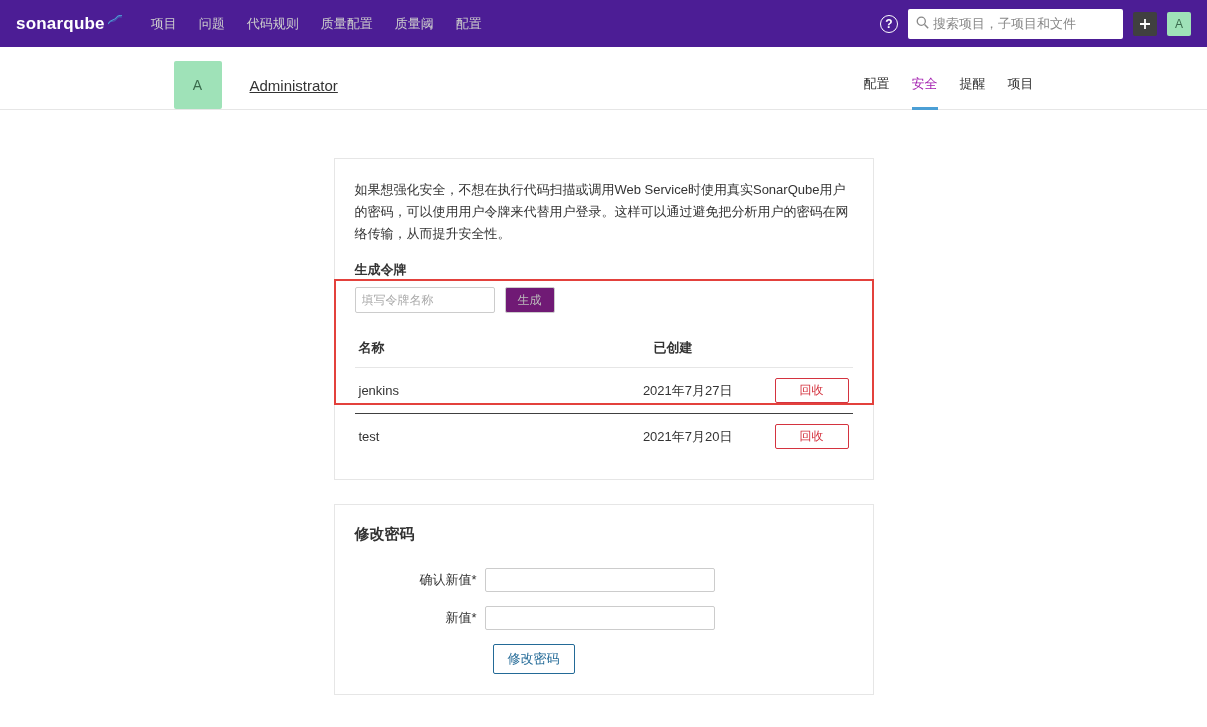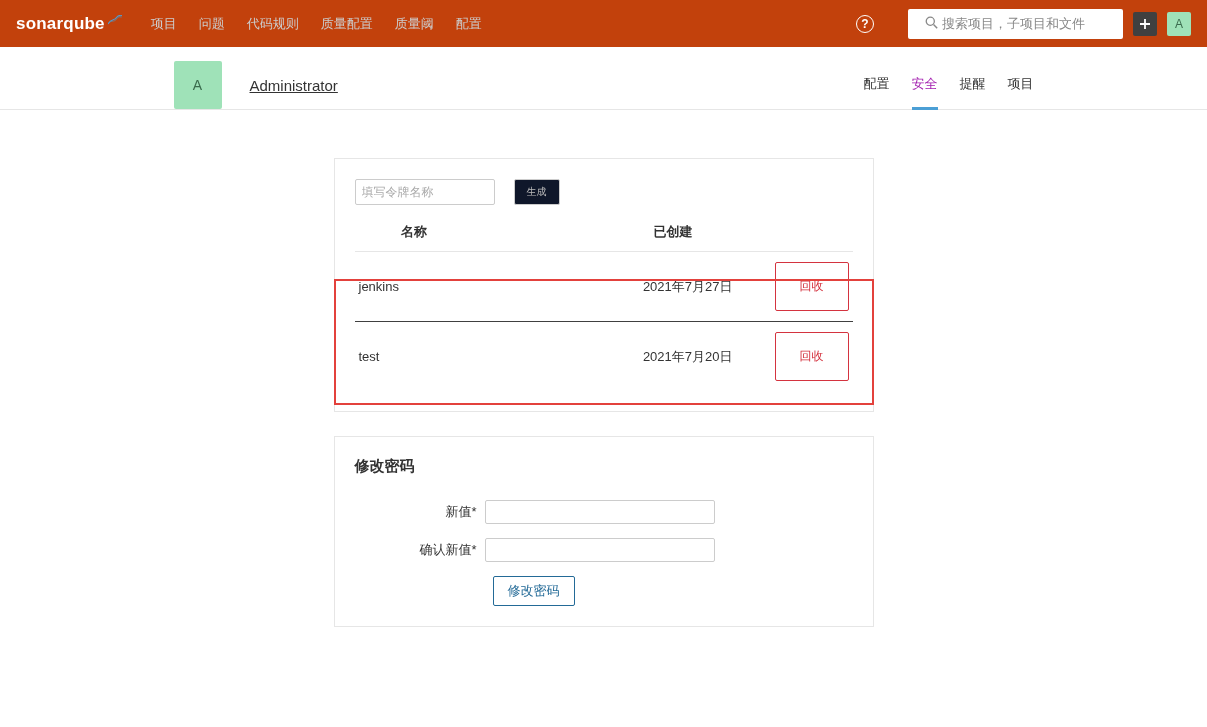--- a/index.html
+++ b/index.html
@@ -1,28 +1,28 @@
 <!DOCTYPE html>
 <html><head>
 <meta charset="utf-8">
 <style>
   * { box-sizing: border-box; margin: 0; padding: 0; }
   body { font-family: -apple-system, BlinkMacSystemFont, "Segoe UI", Helvetica, Arial, sans-serif; font-size: 13px; color: #333; background: #fff; }
 
   
-  .navbar { background: #c2410c; height: 47px; display: flex; align-items: center; padding: 0 16px; color: #ccc; }
+  .navbar { background: #4c1d95; height: 47px; display: flex; align-items: center; padding: 0 16px; color: #ccc; }
   .navbar-left { display: flex; align-items: center; gap: 0; }
   .logo { display: flex; align-items: baseline; font-size: 17px; color: #fff; margin-right: 18px; letter-spacing: 0.2px; }
   .logo .bold { font-weight: 600; color: #fff; }
   .logo .light { font-weight: 700; color: #fff; }
   .logo-wave { margin-left: 3px; position: relative; top: -4px; }
   .nav-item { color: #ccc; font-size: 13px; padding: 0 11px; cursor: pointer; }
   .navbar-right { margin-left: auto; display: flex; align-items: center; gap: 10px; }
   .help-icon { width: 18px; height: 18px; border: 1.8px solid #fff; border-radius: 50%; color: #fff; display: flex; align-items: center; justify-content: center; font-size: 12px; font-weight: 700; cursor: pointer; }
-  .search-box { background: #fff; border-radius: 2px; height: 30px; width: 215px; display: flex; align-items: center; padding: 0 17px; margin-left: 24px; }
+  .search-box { background: #fff; border-radius: 2px; height: 30px; width: 215px; display: flex; align-items: center; padding: 0 8px; }
   .search-box input { border: none; outline: none; font-size: 13px; width: 100%; color: #333; }
   .search-box input::placeholder { color: #888; }
   .search-icon { color: #888; margin-right: 4px; }
   .plus-btn { width: 24px; height: 24px; background: #404040; color: #fff; display: flex; align-items: center; justify-content: center; border-radius: 2px; cursor: pointer; font-size: 18px; line-height: 1; }
   .avatar-small { width: 24px; height: 24px; background: #9fe2b8; color: #3a6b4d; display: flex; align-items: center; justify-content: center; border-radius: 2px; font-size: 12px; font-weight: 500; }
 
   
   .secondary { border-bottom: 1px solid #e6e6e6; }
   .secondary-inner { max-width: 860px; margin: 0 auto; padding: 14px 0 0 0; display: flex; align-items: center; }
   .avatar-big { width: 48px; height: 48px; background: #9fe2b8; color: #3a6b4d; display: flex; align-items: center; justify-content: center; font-size: 14px; font-weight: 500; border-radius: 2px; }
@@ -33,33 +33,33 @@
 
   
   .container { max-width: 540px; margin: 48px auto 0 auto; }
   .panel { border: 1px solid #e6e6e6; background: #fff; padding: 20px; margin-bottom: 24px; position: relative; }
   .panel h2 { font-size: 15px; font-weight: 600; margin-bottom: 14px; }
   .panel p { font-size: 13px; line-height: 1.7; color: #333; margin-bottom: 16px; }
 
   .red-box { position: absolute; border: 2px solid #e3413c; left: -1px; right: -1px; top: 120px; height: 126px; pointer-events: none; }
 
   .token-gen-label { font-size: 13px; font-weight: 600; margin-bottom: 8px; }
-  .token-input-row { display: flex; gap: 19px; margin-bottom: 8px; }
+  .token-input-row { display: flex; gap: 10px; margin-bottom: 16px; }
   .token-input-row input { border: 1px solid #ccc; height: 26px; padding: 0 6px; font-size: 12px; width: 140px; border-radius: 2px; }
   .token-input-row input::placeholder { color: #aaa; }
-  .token-input-row button { border: 1px solid #ccc; background: #0f172a; color: #bbb; height: 26px; padding: 0 12px; font-size: 10px; border-radius: 2px; cursor: not-allowed; }
+  .token-input-row button { border: 1px solid #ccc; background: #701a75; color: #bbb; height: 26px; padding: 0 12px; font-size: 12px; border-radius: 2px; cursor: not-allowed; }
 
   table.tokens { width: 100%; border-collapse: collapse; }
-  table.tokens th { text-align: center; font-size: 13px; font-weight: 600; padding: 10px 4px 10px 4px; border-bottom: 1px solid #e6e6e6; }
+  table.tokens th { text-align: left; font-size: 13px; font-weight: 600; padding: 10px 4px 10px 4px; border-bottom: 1px solid #e6e6e6; }
   table.tokens th.created { text-align: right; padding-right: 60px; }
   table.tokens td { font-size: 13px; padding: 10px 4px; border-bottom: 1px solid #404040; vertical-align: middle; }
   table.tokens tr:last-child td { border-bottom: none; }
   table.tokens td.created { text-align: right; padding-right: 20px; white-space: nowrap; }
   table.tokens td.action { text-align: right; width: 100px; }
-  .revoke-btn { border: 1px solid #d4333f; color: #d4333f; background: #fff; font-size: 12px; padding: 15px 24px; cursor: pointer; border-radius: 2px; }
+  .revoke-btn { border: 1px solid #d4333f; color: #d4333f; background: #fff; font-size: 12px; padding: 3px 24px; cursor: pointer; border-radius: 2px; }
 
   
   .form-row { display: flex; align-items: center; margin-bottom: 14px; }
   .form-row label { width: 130px; text-align: right; font-size: 13px; padding-right: 8px; }
   .form-row input { border: 1px solid #ccc; height: 24px; width: 230px; padding: 0 6px; border-radius: 2px; }
   .submit-row { padding-left: 138px; margin-top: 8px; }
   .submit-row button { border: 1px solid #236a97; background: #fff; color: #236a97; font-size: 13px; padding: 5px 14px; cursor: pointer; border-radius: 2px; }
 </style>
 </head>
 <body>
@@ -113,21 +113,23 @@
       <span class="sub-tab">提醒</span>
       <span class="sub-tab">项目</span>
     </div>
   </div>
 </div>
 
 <div class="container">
 
   <div class="panel">
     <div class="red-box"></div>
+    <p>如果想强化安全，不想在执行代码扫描或调用Web Service时使用真实SonarQube用户的密码，可以使用用户令牌来代替用户登录。这样可以通过避免把分析用户的密码在网络传输，从而提升安全性。</p>
 
+    <div class="token-gen-label">生成令牌</div>
     <div class="token-input-row">
       <input type="text" placeholder="填写令牌名称" style="">
       <button disabled="">生成</button>
     </div>
 
     <table class="tokens">
       <thead>
         <tr>
           <th>名称</th>
           <th class="created">已创建</th>
@@ -146,25 +148,25 @@
           <td class="action"><button class="revoke-btn">回收</button></td>
         </tr>
       </tbody>
     </table>
   </div>
 
   <div class="panel">
     <h2>修改密码</h2>
     <div style="height:10px"></div>
     <div class="form-row">
-      <label>新值*</label>
+      <label>确认新值*</label>
       <input type="password" style="">
     </div>
     <div class="form-row">
-      <label>确认新值*</label>
+      <label>新值*</label>
       <input type="password" style="">
     </div>
     <div class="submit-row">
       <button>修改密码</button>
     </div>
   </div>
 
 </div>
 
 </body></html>

